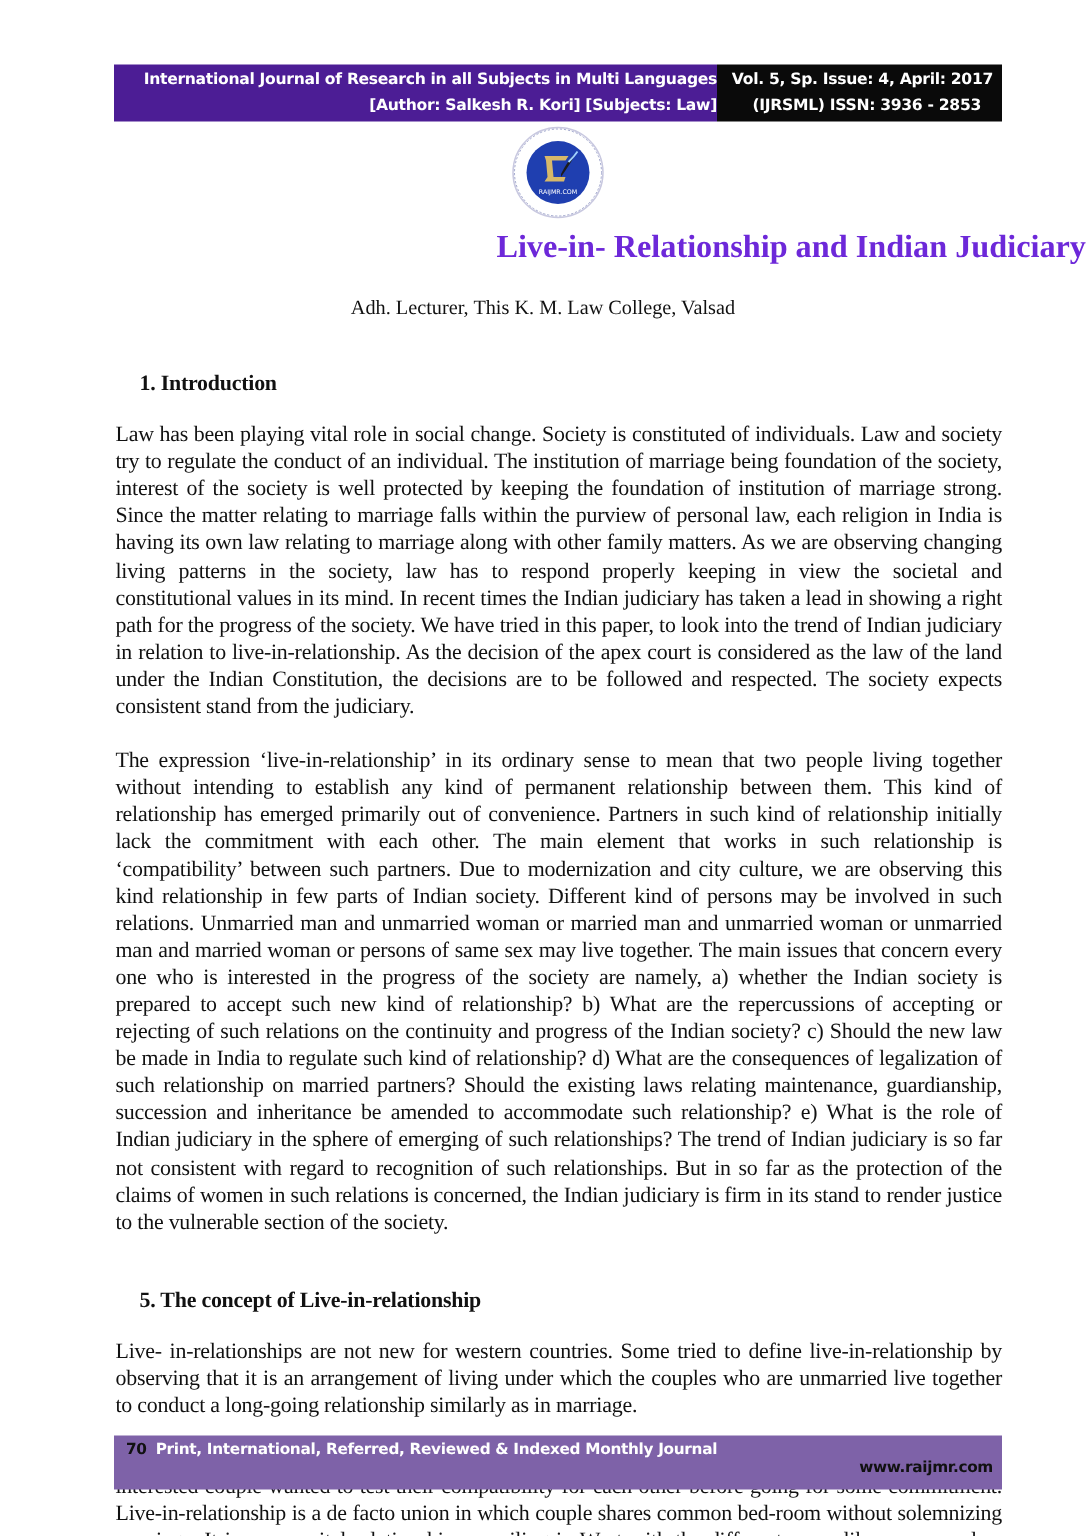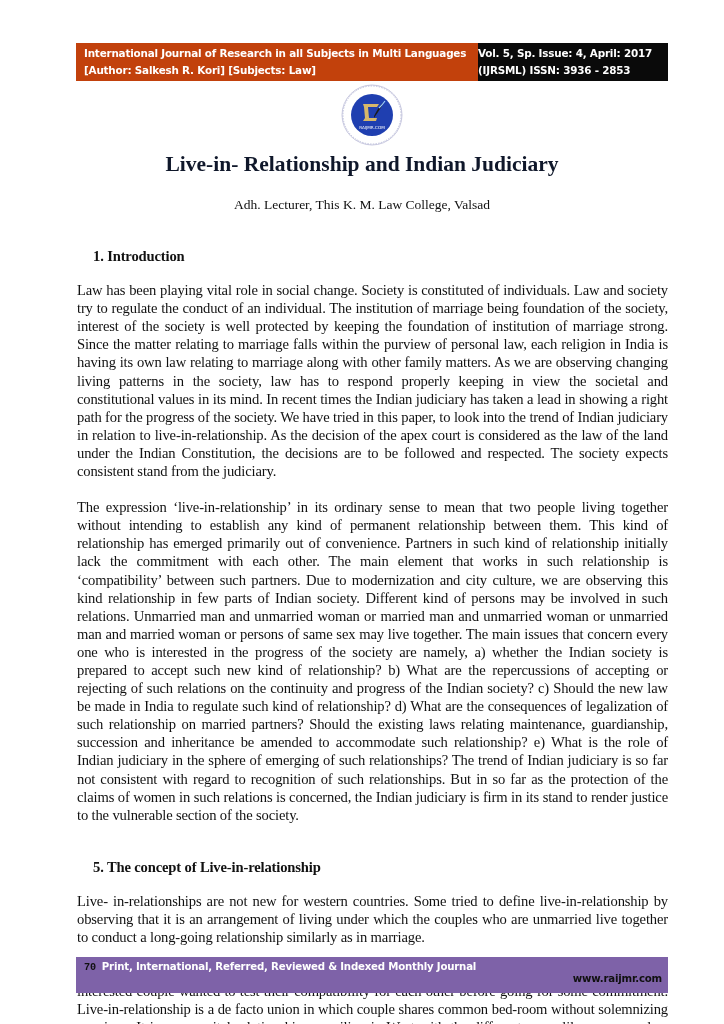--- a/index.html
+++ b/index.html
@@ -1,30 +1,30 @@
 <!DOCTYPE html>
 <html><head>
 <meta charset="utf-8">
 <style>
   html, body { margin: 0; padding: 0; background: #ffffff; }
   body { width: 724px; height: 1024px; position: relative; overflow: hidden; }
   .hdr { position: absolute; top: 43px; left: 76px; width: 592px; height: 38px; display: flex; }
-  .hdr-left { background: #c2410c; width: 402px; height: 100%; color: #ffffff; font-family: "DejaVu Sans", sans-serif; font-weight: bold; font-size: 10.4px; line-height: 17px; padding: 2px 0 0 8px; box-sizing: border-box; letter-spacing: -0.2px; }
-  .hdr-right { background: #0a0a0a; flex: 1; color: #ffffff; font-family: "DejaVu Sans", sans-serif; font-weight: bold; font-size: 10.4px; line-height: 17px; padding: 2px 6px 0 0; box-sizing: border-box; text-align: left; letter-spacing: -0.2px; }
+  .hdr-left { background: #4c1d95; width: 402px; height: 100%; color: #ffffff; font-family: "DejaVu Sans", sans-serif; font-weight: bold; font-size: 10.4px; line-height: 17px; padding: 2px 0 0 8px; box-sizing: border-box; letter-spacing: -0.2px; text-align: right; }
+  .hdr-right { background: #0a0a0a; flex: 1; color: #ffffff; font-family: "DejaVu Sans", sans-serif; font-weight: bold; font-size: 10.4px; line-height: 17px; padding: 2px 6px 0 0; box-sizing: border-box; text-align: right; letter-spacing: -0.2px; }
   .hdr-right div:nth-child(2) { padding-right: 8px; }
   .logo { position: absolute; top: 84px; left: 341px; width: 62px; height: 62px; }
-  .title { position: absolute; top: 152px; left: 0; width: 724px; text-align: center; font-family: "Liberation Serif", serif; font-weight: bold; font-size: 21.5px; color: #0f172a; }
+  .title { position: absolute; top: 152px; left: 0; width: 724px; text-align: right; font-family: "Liberation Serif", serif; font-weight: bold; font-size: 21.5px; color: #6d28d9; }
   .author { position: absolute; top: 196px; left: 0; width: 724px; text-align: center; font-family: "Liberation Serif", serif; font-size: 13.5px; color: #111; line-height: 17px; }
   .body { position: absolute; top: 231px; left: 77px; width: 591px; font-family: "Liberation Serif", serif; font-size: 14.6px; line-height: 18.1px; color: #111; letter-spacing: -0.15px; }
   .body h2 { font-size: 14.6px; font-weight: bold; margin: 16px; line-height: 18.1px; }
   .body p { margin: 0; text-align: justify; }
   .gap { height: 18px; }
   .ftr { position: absolute; top: 957px; left: 76px; width: 592px; height: 36px; background: #7e62a8; font-family: "DejaVu Sans", sans-serif; font-weight: bold; font-size: 10.2px; line-height: 16px; color: #ffffff; letter-spacing: -0.2px; }
   .ftr-row1 { display: flex; justify-content: space-between; padding: 2px 6px 0 8px; }
-  .ftr-num { color: #111; margin-right: 6px; font-family: Liberation Mono, monospace; }
+  .ftr-num { color: #111; margin-right: 6px; }
   .ftr-url { color: #111; margin-top: 12px; }
   .ftr-row2 { text-align: center; }
 </style>
 </head>
 <body>
 
 <div class="hdr">
   <div class="hdr-left">
     <div>International Journal of Research in all Subjects in Multi Languages</div>
     <div>[Author:  Salkesh R. Kori] [Subjects: Law]</div>

